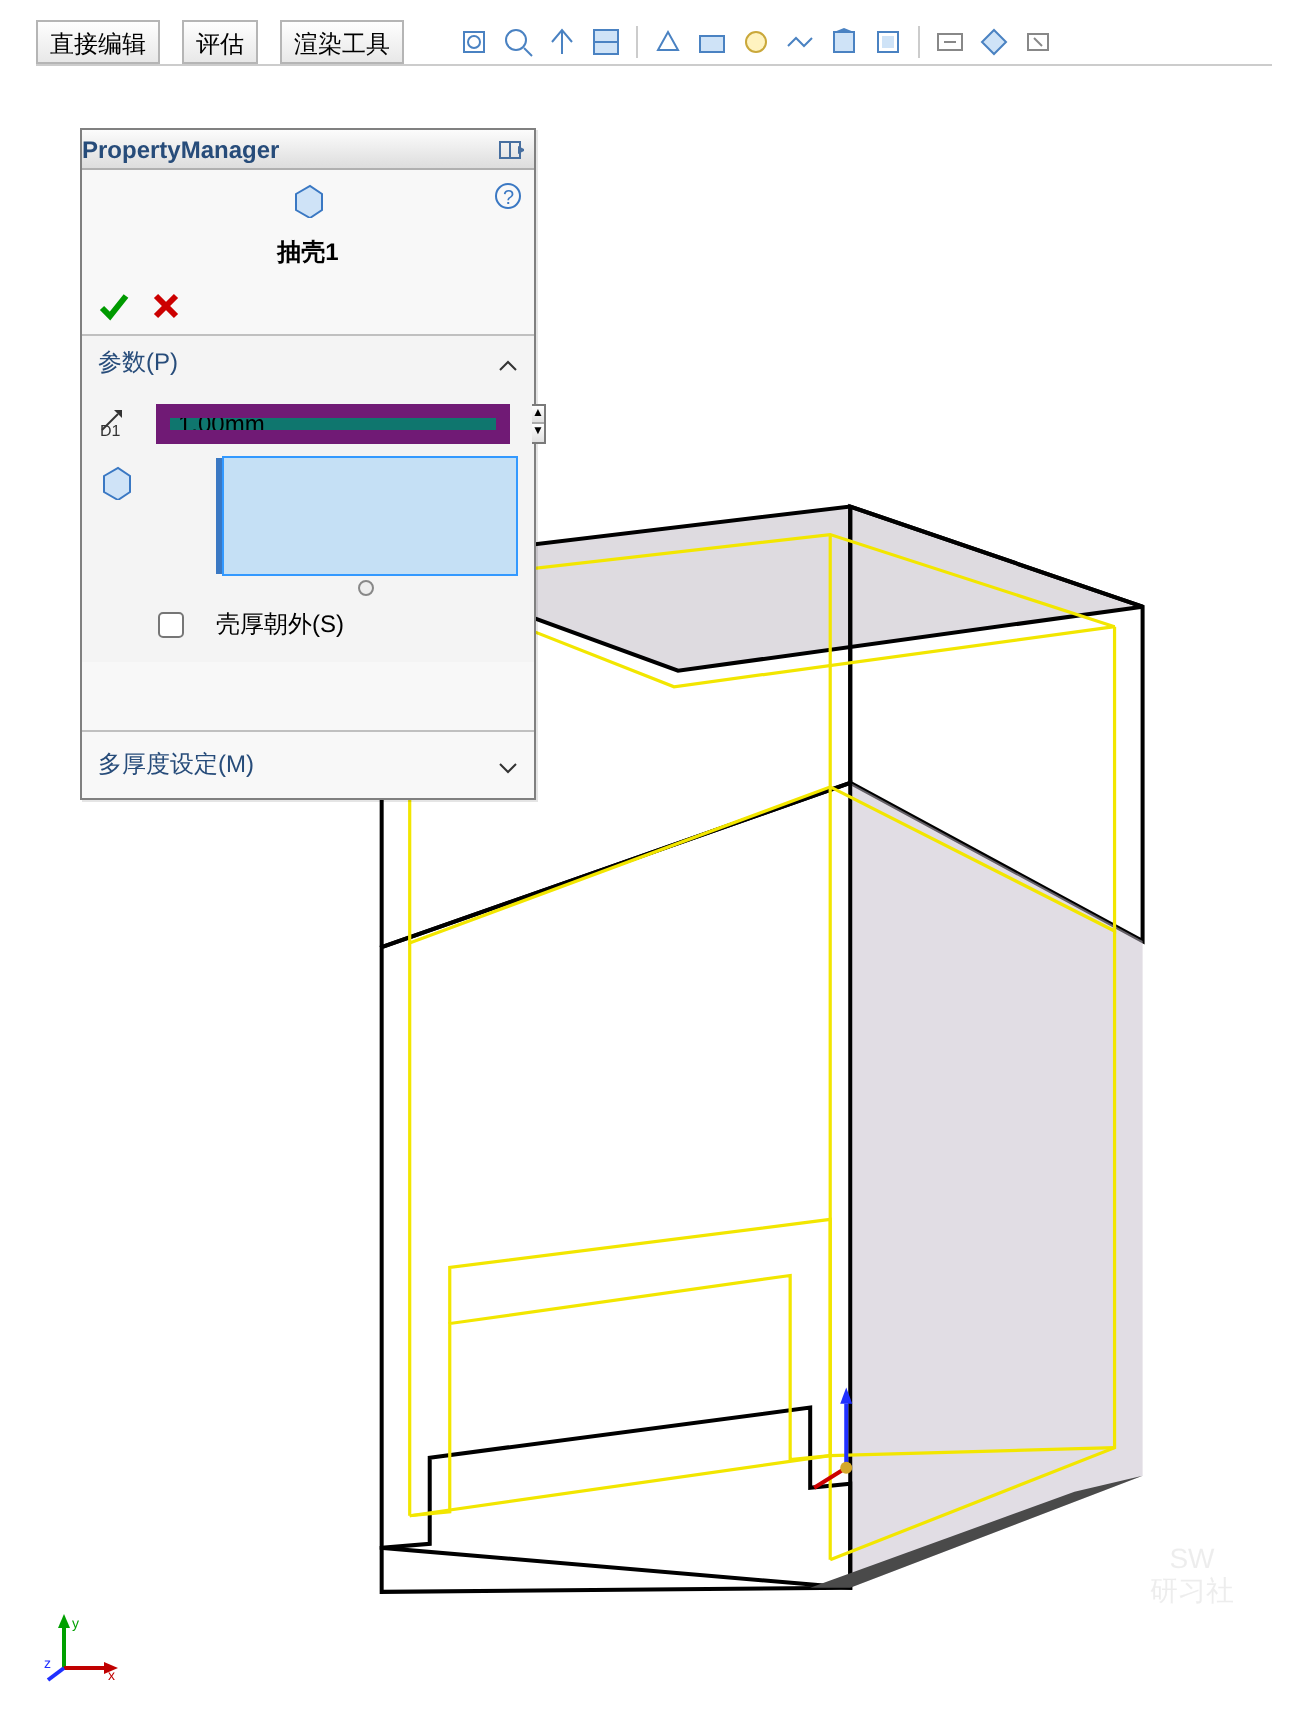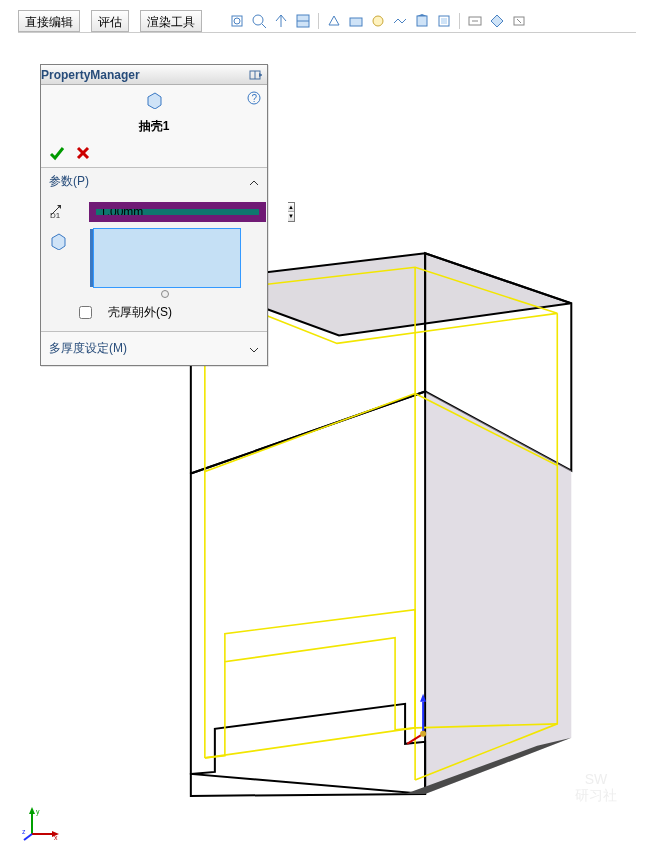--- a/index.html
+++ b/index.html
@@ -123,21 +123,21 @@
     .pm-section-header {
       padding: 5px 8px;
       display: flex; justify-content: space-between;
       align-items: center;
       cursor: pointer;
       color: #274c7a;
     }
     .pm-section-body {
       padding: 6px 8px;
     }
-    .row { display: flex; align-items: center; gap: 22px; margin-bottom: 6px; }
+    .row { display: flex; align-items: center; gap: 11px; margin-bottom: 6px; justify-content: space-between; }
     .dim-input {
       flex: 1;
       height: 20px;
       border: 7px solid #701a75;
       background: #0f766e;
       padding: 0 4px;
       font-size: 12px;
     }
     .spinner {
       width: 14px; height: 20px;
@@ -177,20 +177,21 @@
       font-size: 12px;
     }
     .checkbox-row input { margin: 0; }
     .collapse-sec {
       border-top: 1px solid #c0c0c0;
       padding: 8px 8px;
       display: flex; justify-content: space-between;
       align-items: center;
       color: #274c7a;
       cursor: pointer;
+      margin-top: 34px;
     }
     .chev {
       width:10px;height:10px;display:inline-block;
     }
     .watermark {
       position: absolute;
       right: 18px; bottom: 36px;
       width: 60px; height: 60px;
       border-radius: 50%;
       color: #ddd;

